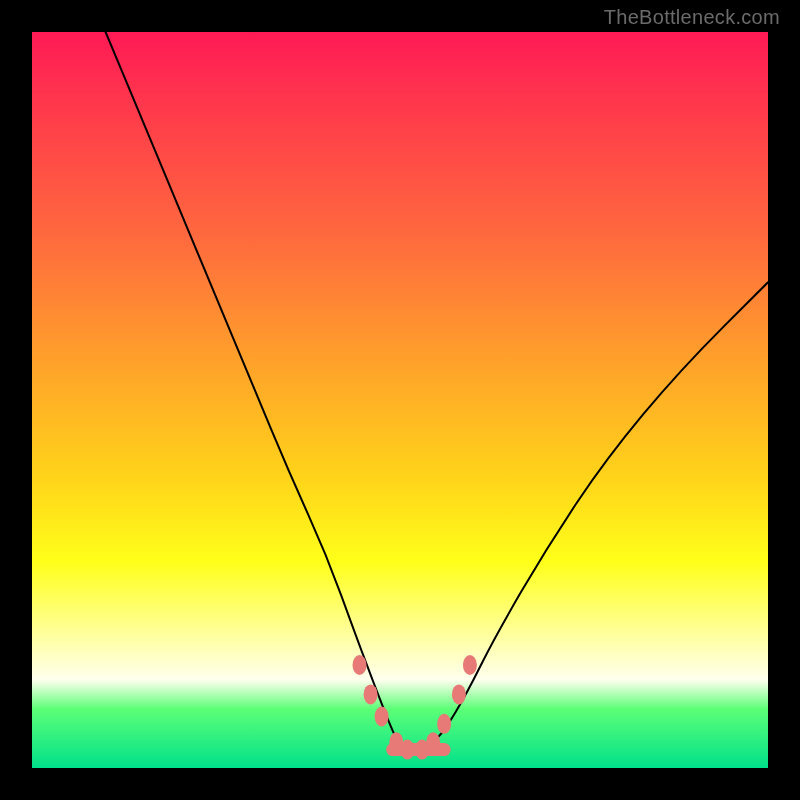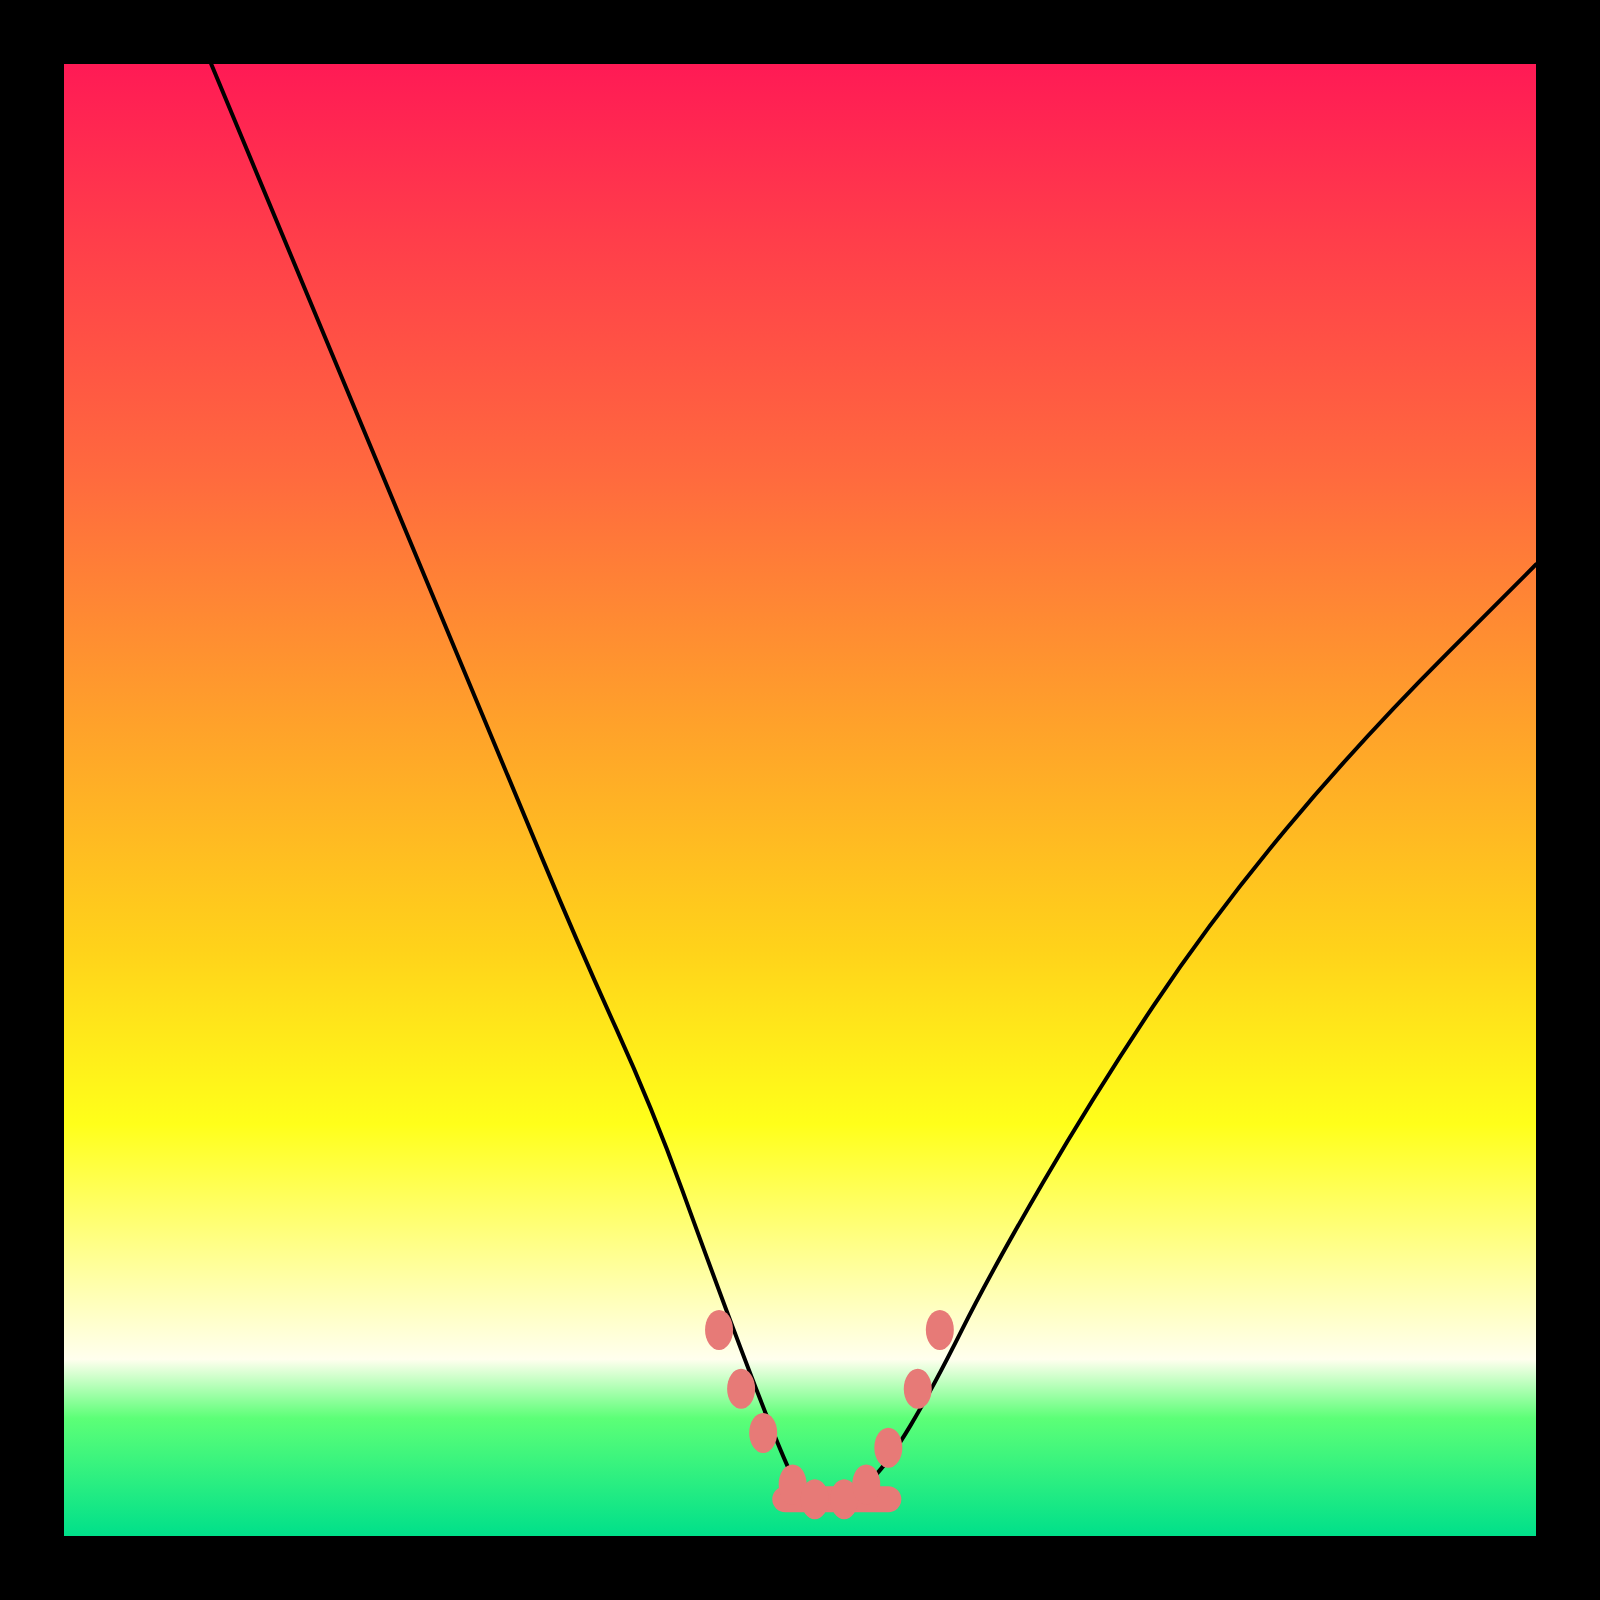--- a/index.html
+++ b/index.html
@@ -87,13 +87,14 @@
           <ellipse cx="375.36" cy="717.6" rx="7" ry="10" class="dot"></ellipse>
           <ellipse cx="390.08000000000004" cy="717.6" rx="7" ry="10" class="dot"></ellipse>
           <ellipse cx="401.12" cy="710.24" rx="7" ry="10" class="dot"></ellipse>
           <ellipse cx="412.16" cy="691.84" rx="7" ry="10" class="dot"></ellipse>
           <ellipse cx="426.88" cy="662.4" rx="7" ry="10" class="dot"></ellipse>
           <ellipse cx="437.91999999999996" cy="632.96" rx="7" ry="10" class="dot"></ellipse>
         </g>
     </svg>
 
   </div>
+  <div class="watermark">TheBottleneck.com</div>
 </div>
 
 </body></html>

